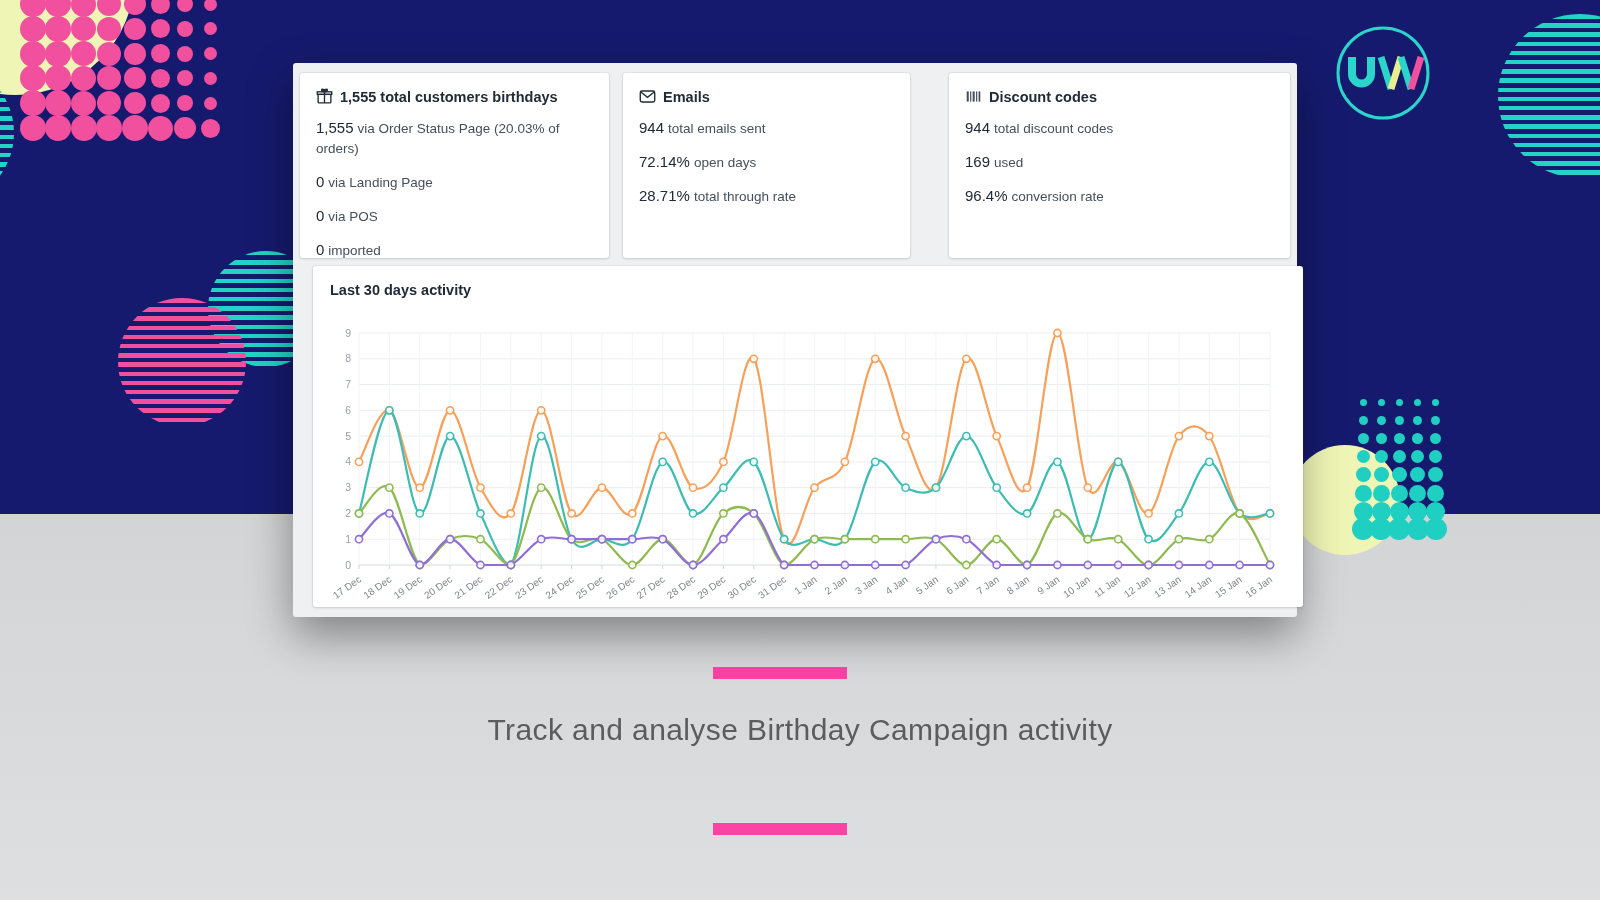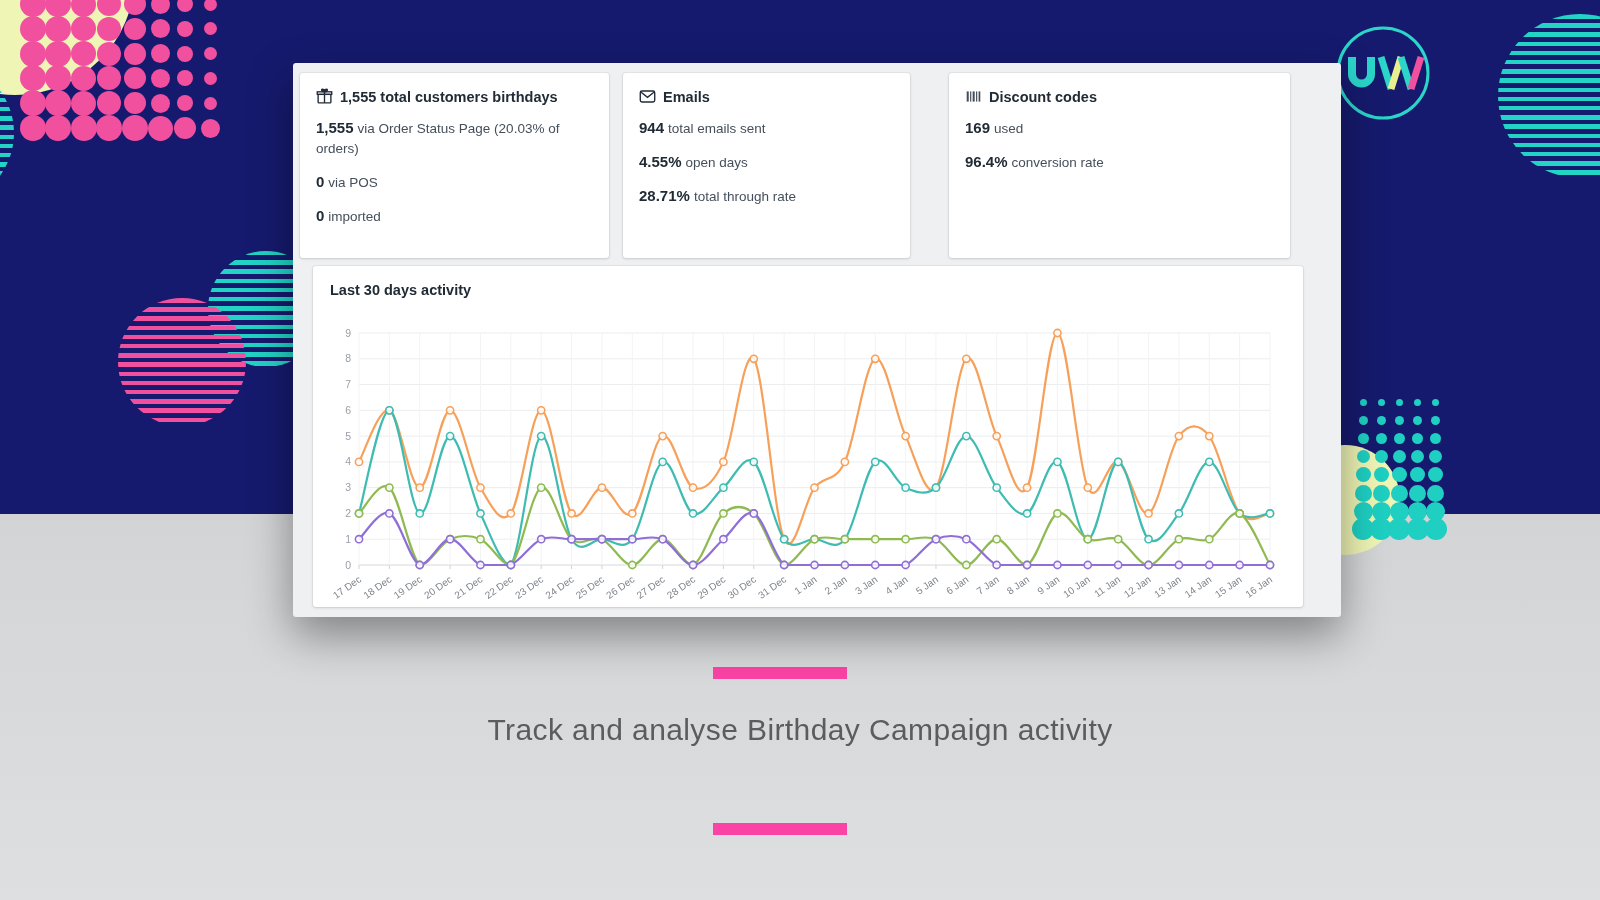--- a/index.html
+++ b/index.html
@@ -12,32 +12,32 @@
 
   
   .deco{position:absolute;pointer-events:none;}
   .circle{border-radius:50%;}
   .striped{border-radius:50%;background:repeating-linear-gradient(to bottom,var(--c) 0px,var(--c) 4.5px,transparent 4.5px,transparent 9.2px);}
   .dotgrid{position:absolute;}
   .dot{position:absolute;border-radius:50%;}
 
   
   #panel{position:absolute;left:293px;top:63px;width:1004px;height:554px;background:#eef0f2;border-radius:3px;
-         box-shadow:0 18px 45px rgba(0,0,0,.4);z-index:6;padding-left:44px;}
+         box-shadow:0 18px 45px rgba(0,0,0,.4);z-index:6;}
   .card{position:absolute;background:#fff;border-radius:3px;
         box-shadow:0 0 0 1px rgba(63,63,68,.06),0 1px 3px 0 rgba(63,63,68,.16);}
   #card-birthdays{left:7px;top:10px;width:309px;height:185px;}
   #card-emails{left:330px;top:10px;width:287px;height:185px;}
   #card-discounts{left:656px;top:10px;width:341px;height:185px;}
   #card-chart{left:7px;top:203px;width:990px;height:341px;margin-left:13px;}
   .card-inner{padding:15px 16px;}
   .card-head{display:flex;align-items:center;gap:7px;font-size:14.5px;font-weight:700;color:#212b36;}
   .card-head .hicon{display:inline-flex;flex:0 0 auto;}
   .stat-row{margin-top:13px;font-size:13.5px;color:#454f5b;line-height:20px;}
-  .stat-row b{font-size:15px;font-weight:700;color:#212b36;margin-right:4px;}
+  .stat-row b{font-size:15px;font-weight:400;color:#212b36;margin-right:4px;}
   #chart-title{font-size:14.5px;font-weight:700;color:#212b36;padding:16px 0 0 17px;}
   #chart-svg{position:absolute;left:0;top:42px;}
 
   
   #logo{position:absolute;left:1333px;top:23px;width:100px;height:100px;z-index:3;}
   .sr{position:absolute;width:1px;height:1px;overflow:hidden;clip:rect(0 0 0 0);}
 
   
   #footer{position:absolute;left:0;top:640px;width:1600px;text-align:center;z-index:2;}
   .pinkbar{position:absolute;left:713px;width:134px;height:12px;}
@@ -172,54 +172,56 @@
               <svg width="17" height="17" viewBox="0 0 20 20" fill="none" stroke="#212b36" stroke-width="1.6">
                 <rect x="2.5" y="7.5" width="15" height="10" rx="1"></rect>
                 <rect x="1.5" y="4.5" width="17" height="3"></rect>
                 <line x1="10" y1="4.5" x2="10" y2="17.5"></line>
                 <path d="M10 4.5 C 7 4.5 5.5 1.5 7.5 1.5 C 9 1.5 10 3 10 4.5 C 10 3 11 1.5 12.5 1.5 C 14.5 1.5 13 4.5 10 4.5 Z"></path>
               </svg>
             </span>
             <span>1,555 total customers birthdays</span>
           </div>
           <div class="stat-row"><b>1,555</b><span>via Order Status Page (20.03% of orders)</span></div>
+          <div class="stat-row"><b>0</b><span>via Landing Page</span></div>
           <div class="stat-row"><b>0</b><span>via POS</span></div>
           <div class="stat-row"><b>0</b><span>imported</span></div>
         </div>
       </div>
     <div class="card" id="card-emails">
         <div class="card-inner">
           <div class="card-head">
             <span class="hicon">
               <svg width="17" height="17" viewBox="0 0 20 20" fill="none" stroke="#212b36" stroke-width="1.6">
                 <rect x="1.5" y="3.5" width="17" height="13" rx="2"></rect>
                 <polyline points="2.5,5 10,11 17.5,5"></polyline>
               </svg>
             </span>
             <span>Emails</span>
           </div>
           <div class="stat-row"><b>944</b><span>total emails sent</span></div>
-          <div class="stat-row"><b>4.55%</b><span>open days</span></div>
+          <div class="stat-row"><b>72.14%</b><span>open days</span></div>
           <div class="stat-row"><b>28.71%</b><span>total through rate</span></div>
         </div>
       </div>
     <div class="card" id="card-discounts">
         <div class="card-inner">
           <div class="card-head">
             <span class="hicon">
               <svg width="17" height="17" viewBox="0 0 20 20" fill="#454f5b">
                 <rect x="2" y="4" width="2.4" height="12"></rect>
                 <rect x="6" y="4" width="1.4" height="12"></rect>
                 <rect x="9" y="4" width="2.4" height="12"></rect>
                 <rect x="13" y="4" width="1.4" height="12"></rect>
                 <rect x="16" y="4" width="2" height="12"></rect>
               </svg>
             </span>
             <span>Discount codes</span>
           </div>
+          <div class="stat-row"><b>944</b><span>total discount codes</span></div>
           <div class="stat-row"><b>169</b><span>used</span></div>
           <div class="stat-row"><b>96.4%</b><span>conversion rate</span></div>
         </div>
       </div>
     <div class="card" id="card-chart">
       <div id="chart-title">Last 30 days activity</div>
       <svg id="chart-svg" width="990" height="296" viewBox="0 0 990 296">
           <line x1="46" y1="257" x2="957" y2="257" stroke="#d5d8db" stroke-width="1"></line>
           <text x="38" y="260.5" text-anchor="end" font-size="10.5" fill="#999fa6">0</text>
           <line x1="46" y1="231.22222222222223" x2="957" y2="231.22222222222223" stroke="#ebedef" stroke-width="1"></line>

